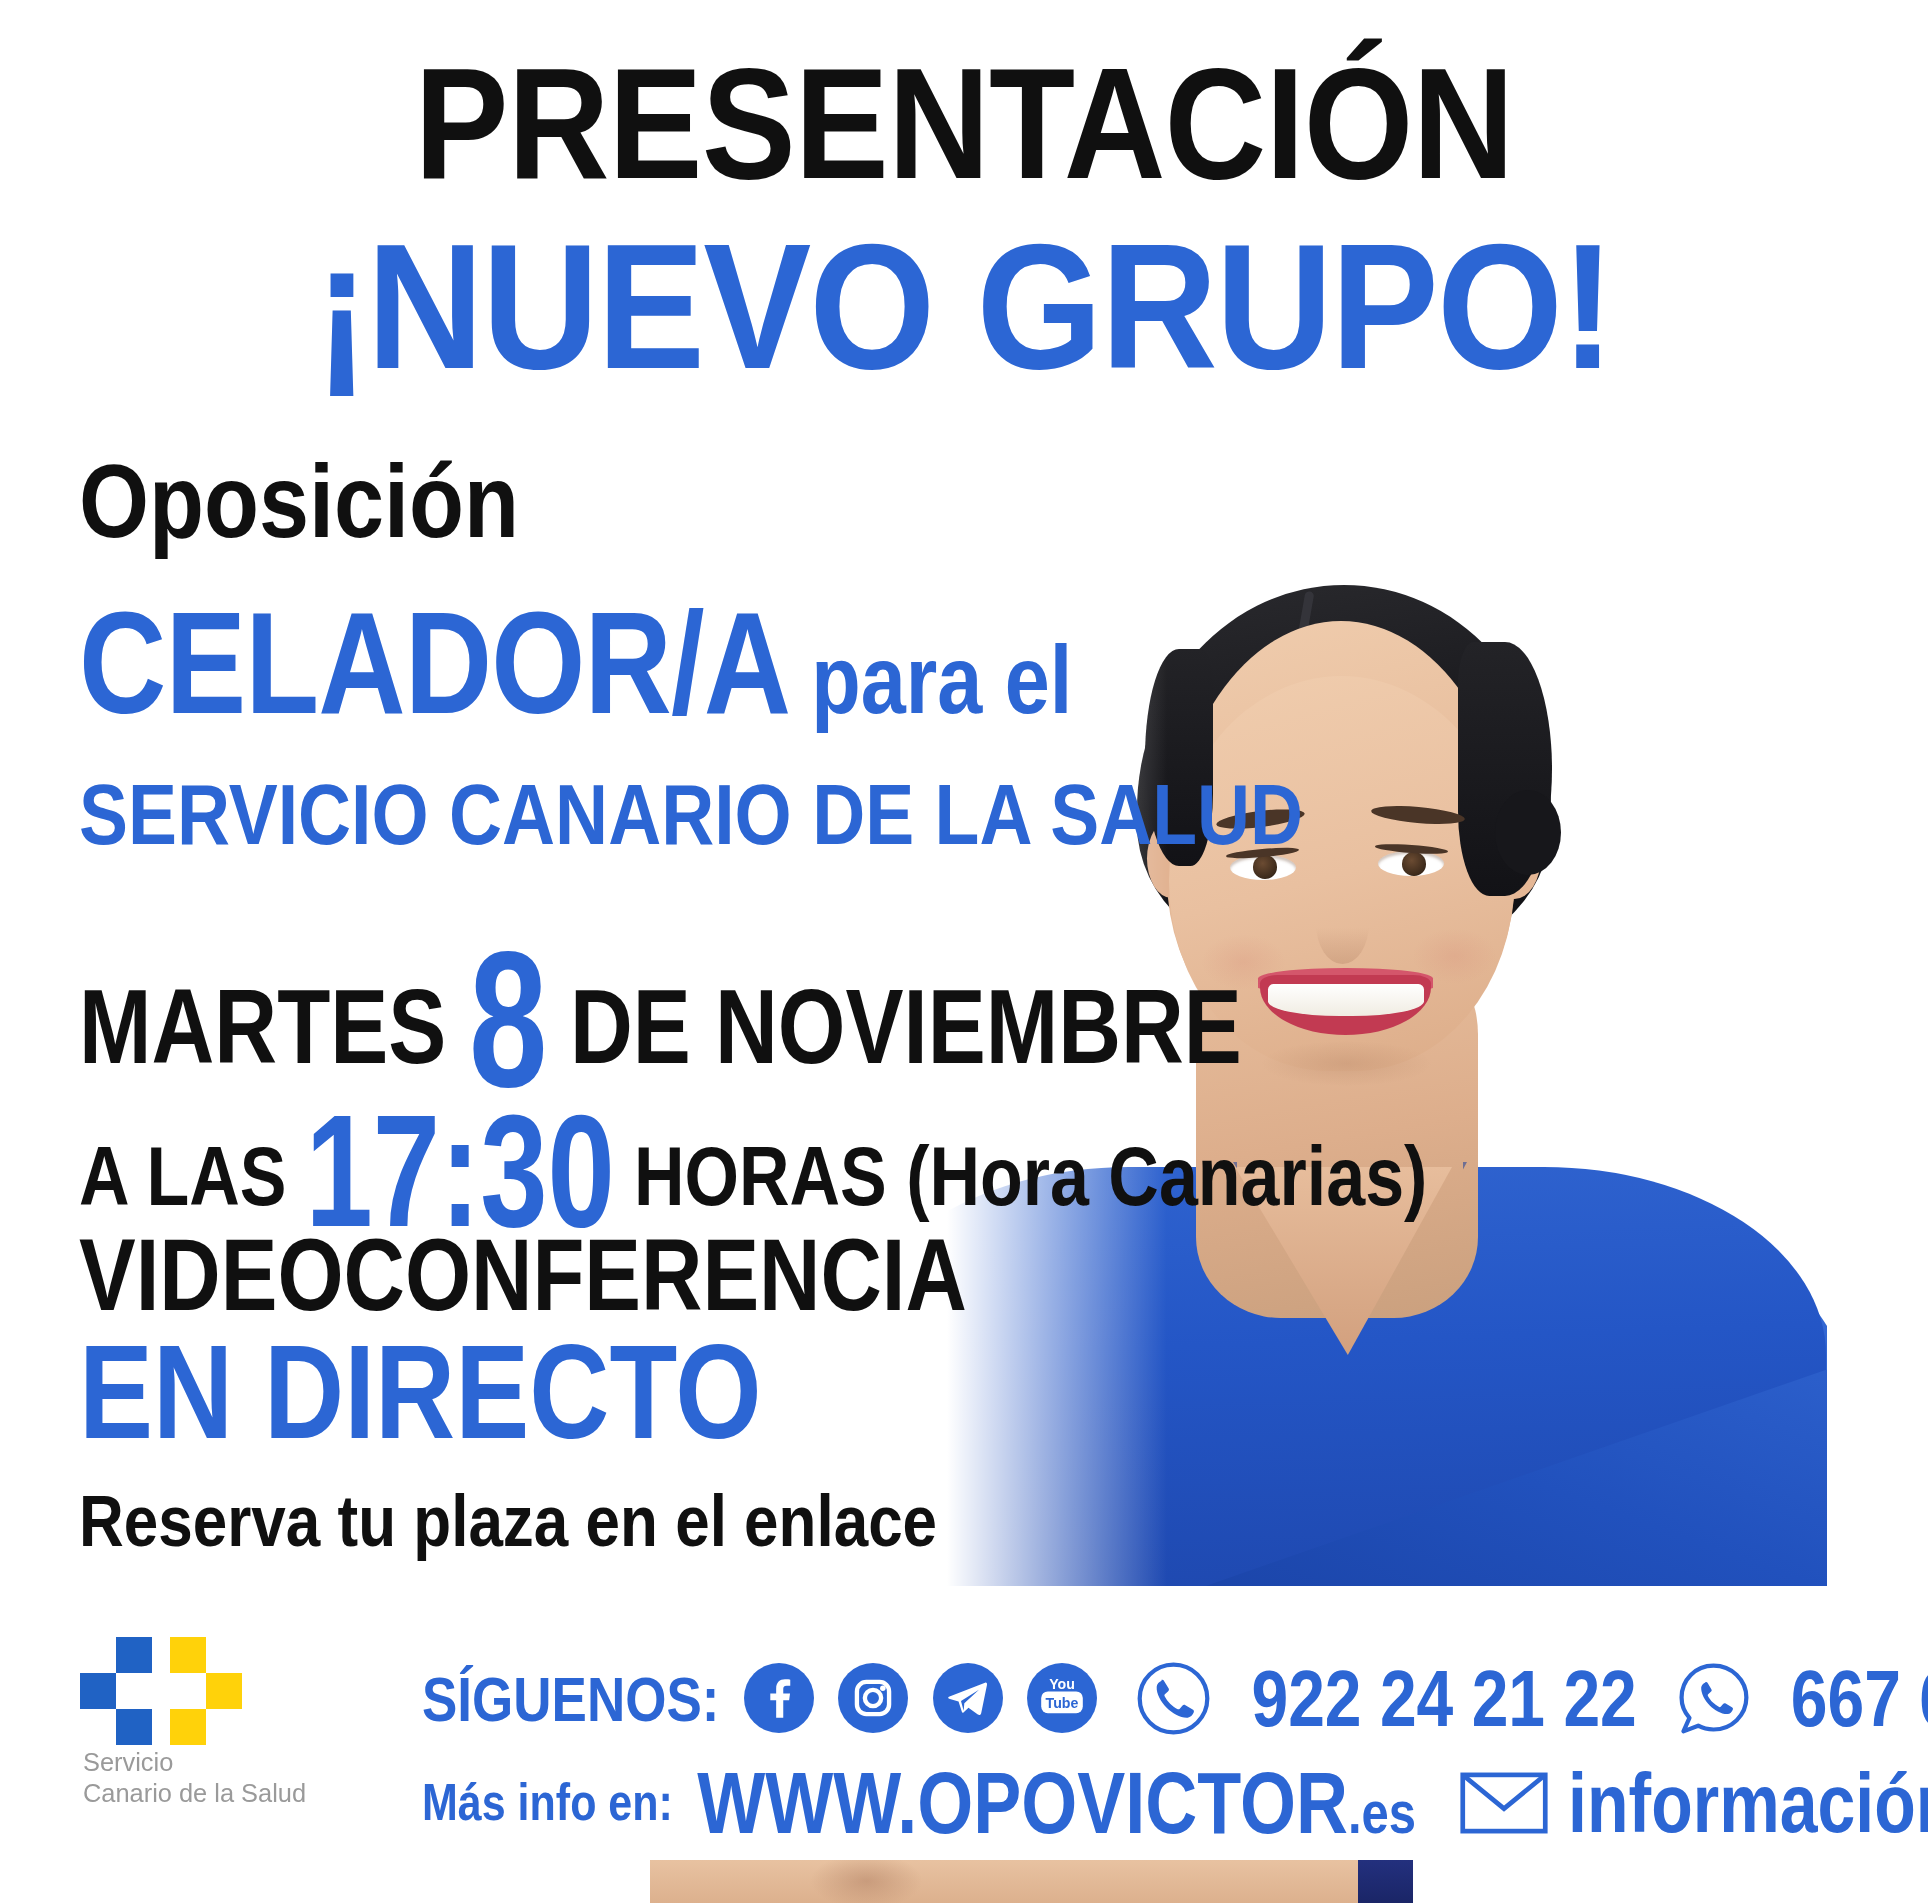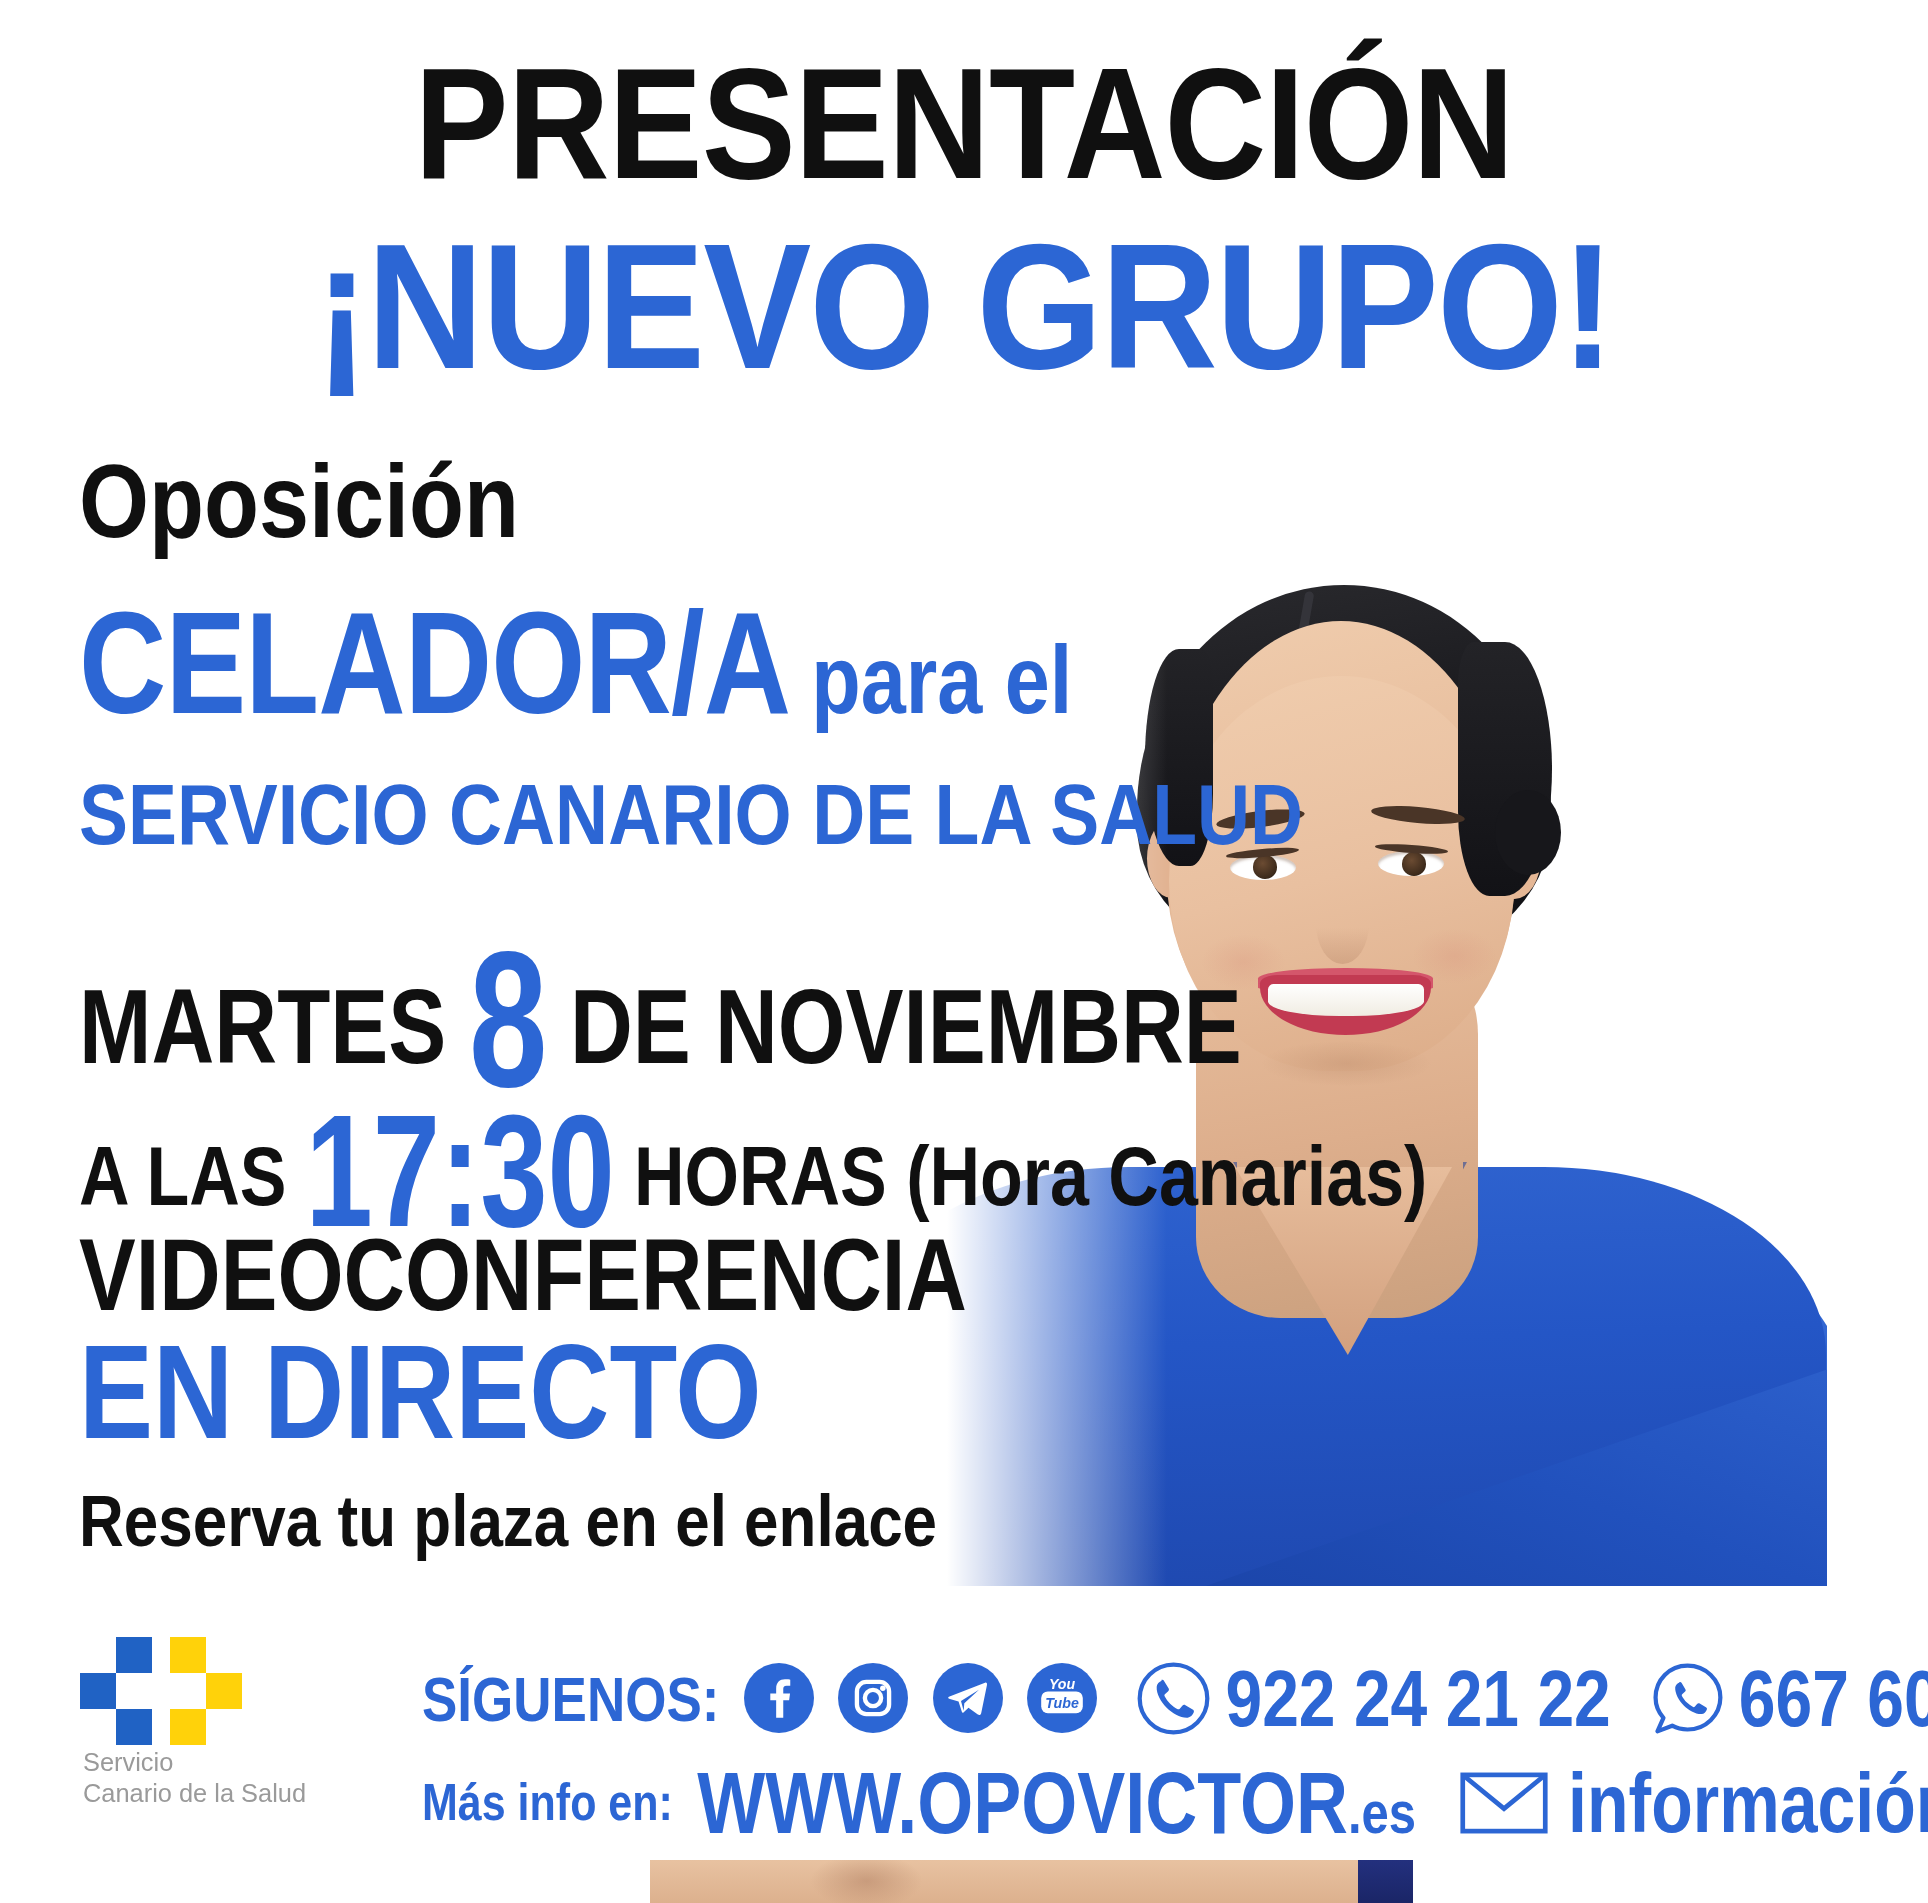--- a/index.html
+++ b/index.html
@@ -506,29 +506,29 @@
   .f-label.small { font-size: 43px; }
 
   .soc {
     width: 70px;
     height: 70px;
     border-radius: 50%;
     background: #2C66D4;
     margin-left: 24.5px;
     position: relative;
     flex: 0 0 auto;
-    font-style: italic;
   }
   .soc svg { position: absolute; inset: 0; }
 
   .phone-item {
     display: flex;
     align-items: center;
     margin-left: 38px;
     flex: 0 0 auto;
+    gap: 26px;
   }
   .phone-item .ico { width: 77px; height: 77px; flex: 0 0 auto; }
   .phone-num {
     font-family: "Liberation Sans Narrow", "Liberation Sans", sans-serif;
     font-weight: bold;
     color: #2C66D4;
     font-size: 66px;
     transform: scaleY(1.22);
     margin-left: 13px;
     white-space: nowrap;

